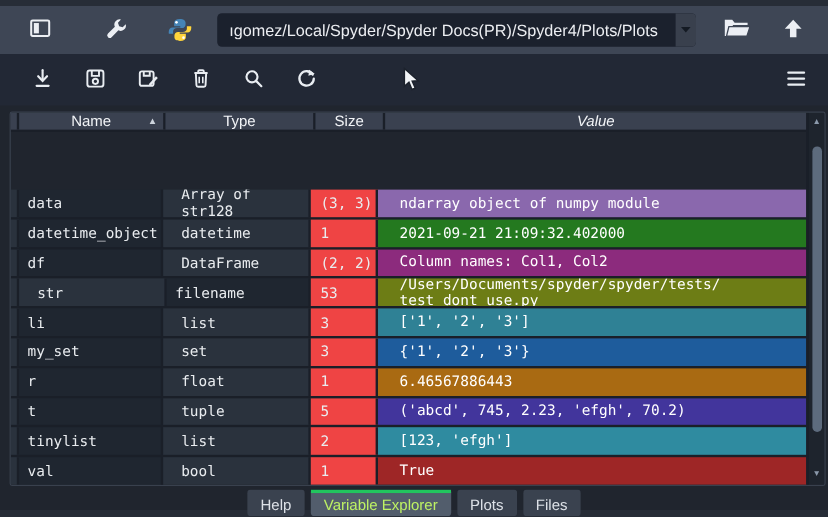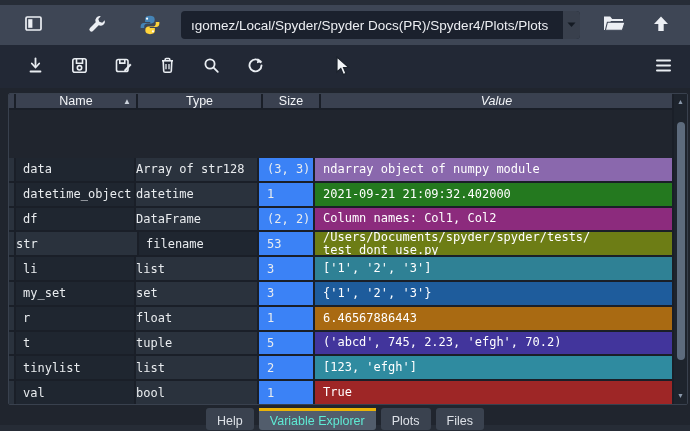--- a/index.html
+++ b/index.html
@@ -36,34 +36,34 @@
   .h-type { width:125px; }
   .h-size { width:58px; }
   .h-value { flex:1; border-right:none;font-style:italic; }
   .sortmark { position:absolute; right:5px; top:50%; transform:translateY(-50%); font-size:8px; color:#cdd4dd; }
   .tbody { flex:1; display:flex; flex-direction:column;margin-top:48px; }
   .trow { flex:1; display:flex; border-bottom:2px solid #1a1f28; min-height:0; }
   .trow:last-child { border-bottom:none; }
   .cell { display:flex; align-items:center; font-family:"DejaVu Sans Mono",monospace; font-size:12px; color:#e9ecef; overflow:hidden; }
   .rowhdr { width:7px; background:#2a323d; border-right:2px solid #1a1f28; }
   .c-name { width:120px; background:#1f2630; padding-left:7px; border-right:2px solid #1a1f28; }
-  .c-type { width:123px; background:#2a323d; padding-left:0; border-right:2px solid #1a1f28; }
-  .c-size { width:56px; background:#3b82f6; padding-left:8px; border-right:2px solid #1a1f28; }
-  .c-value { flex:1; color:#ffffff; padding-left:8px; white-space:pre-line; line-height:13px; }
+  .c-type { width:123px; background:#2a323d; padding-left:15px; border-right:2px solid #1a1f28; }
+  .c-size { width:56px; background:#ef4444; padding-left:8px; border-right:2px solid #1a1f28; }
+  .c-value { flex:1; color:#ffffff; padding-left:18px; white-space:pre-line; line-height:13px; }
 
   
   .scrollbar { width:15px; background:#1e242d; border-left:2px solid #1a1f28; position:relative; }
   .sb-arrow { position:absolute; left:0; right:0; text-align:center; color:#8b99ab; font-size:7px; line-height:10px; }
   .sb-up { top:3px; } .sb-down { bottom:3px; }
   .sb-thumb { position:absolute; left:3px; right:2px; top:28px; height:238px; background:#5d6b7d; border-radius:4px; }
 
   
   .tabbar { height:20px; background:#20252e; display:flex; justify-content:center; gap:5px; padding-top:3px; }
   .tab { height:22px; padding:0 11px; background:#3a424f; border-radius:3px; color:#dde1e7; font-size:12.5px; display:flex; align-items:center; border-top:3px solid transparent; }
-  .tab.active { background:#525d6c; color:#5eead4; border-top:3px solid #eab308; border-radius:0 0 3px 3px; }
+  .tab.active { background:#525d6c; color:#bef264; border-top:3px solid #22c55e; border-radius:0 0 3px 3px; }
 
   
   .cursor { position:absolute; left:336px; top:56px; z-index:20; pointer-events:none; }
 </style>
 </head>
 <body>
 
 <div class="app">
 
   <div class="top-strip"></div>

